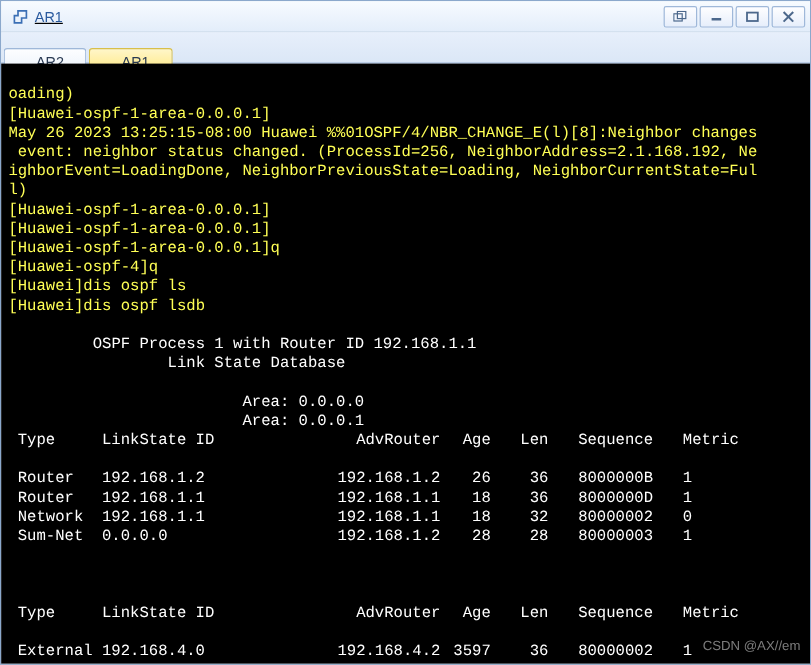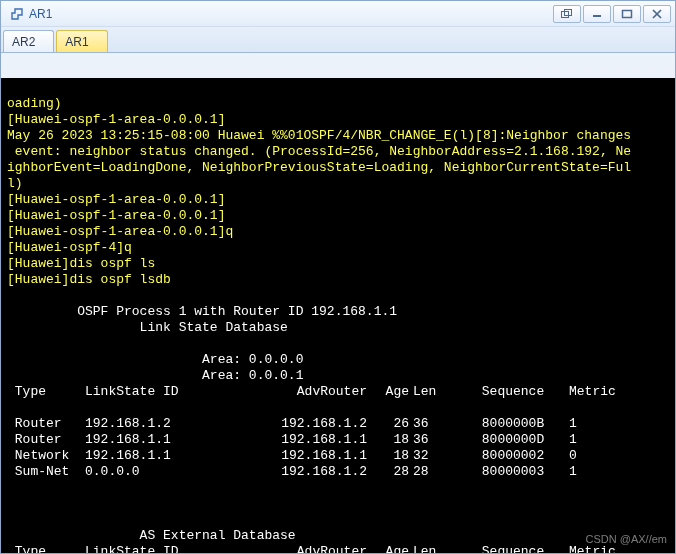--- a/index.html
+++ b/index.html
@@ -3,20 +3,21 @@
 <meta charset="utf-8">
 <style>
   * { box-sizing: border-box; margin: 0; padding: 0; }
   body { font-family: Tahoma, sans-serif; font-size: 12px; background: #fff; }
   .window {
     width: 676px; height: 554px;
     border: 1px solid #8ba8cc;
     background: linear-gradient(#eef3fb, #dfeaf8);
     display: flex; flex-direction: column;
     position: relative;
+    text-decoration: underline;
   }
   .titlebar {
     height: 26px;
     display: flex; align-items: center;
     padding: 0 4px;
     background: linear-gradient(#f7fbff, #e3edfa);
     border-bottom: 1px solid #cfdceb;
   }
   .titlebar .appicon {
     width: 16px; height: 16px; margin: 0 4px;
@@ -33,50 +34,49 @@
     cursor: pointer;
   }
   .winbtn svg { pointer-events:none; }
   .tabbar {
     height: 26px; display: flex; align-items: flex-end;
     padding: 2px 2px 0 2px;
     background: linear-gradient(#e7effb, #dbe7f6);
     border-bottom: 1px solid #9fb8d9;
   }
   .tab {
-    padding: 4px 18px 3px 8px;
+    padding: 4px 18px 3px 26px;
     border: 1px solid #9fb8d9; border-bottom: none;
     border-radius: 3px 3px 0 0;
     background: linear-gradient(#fdfeff, #e9f0fa);
     margin-right: 2px;
     color: #2a3a52; font-size: 12px;
     cursor: pointer;
-    position: relative; top: 0;
+    position: relative; top: 10px;
   }
   .tab.active {
     background: linear-gradient(#fff6c9, #ffe77b);
     border-color: #d8bf4b;
   }
   .terminal {
     flex: 1; background: #000; color: #fff;
     font-family: "Courier New", monospace;
     font-size: 13px; line-height: 16px;
     padding: 2px 6px 4px 6px;
     overflow: hidden; white-space: pre;
     position: relative;
-    margin-top: 25px;
   }
   .ylw { color: #ffff55; }
   .grn { color: #ffffff; }
   .row span { display: inline-block; }
   .c-type { width: 78px; }
   .c-ls   { width: 112px; }
   .c-adv  { width: 170px; text-align:right; }
   .c-age  { width: 42px; text-align: right; }
-  .c-len  { width: 48px; padding-left:4px;}
+  .c-len  { width: 48px; text-align: right; padding-left:4px;}
   .c-seq  { width: 112px; text-align: center; }
   .c-met  { width: 68px; text-align: left; }
   .watermark {
     position: absolute; right: 8px; bottom: 6px;
     color: #bfbfbf; font-family: Tahoma, sans-serif; font-size: 11px;
     opacity: 0.65;
   }
 </style>
 </head>
 <body>
@@ -135,20 +135,19 @@
 <span> </span>
 <span class="grn">         OSPF Process 1 with Router ID 192.168.1.1</span>
 <span class="grn">                 Link State Database</span>
 <span> </span>
 <span class="grn">                         Area: 0.0.0.0</span>
 <span class="grn">                         Area: 0.0.0.1</span>
 <div class="row grn"><span class="c-type"> Type</span><span class="c-ls">LinkState ID</span><span class="c-adv">AdvRouter</span><span class="c-age">Age</span><span class="c-len">Len</span><span class="c-seq">Sequence</span><span class="c-met">Metric</span></div>
 <div id="area-rows"><div class="row grn"><span class="c-type"> Router</span><span class="c-ls">192.168.1.2</span><span class="c-adv">192.168.1.2</span><span class="c-age">26</span><span class="c-len">36</span><span class="c-seq">8000000B</span><span class="c-met">1</span></div><div class="row grn"><span class="c-type"> Router</span><span class="c-ls">192.168.1.1</span><span class="c-adv">192.168.1.1</span><span class="c-age">18</span><span class="c-len">36</span><span class="c-seq">8000000D</span><span class="c-met">1</span></div><div class="row grn"><span class="c-type"> Network</span><span class="c-ls">192.168.1.1</span><span class="c-adv">192.168.1.1</span><span class="c-age">18</span><span class="c-len">32</span><span class="c-seq">80000002</span><span class="c-met">0</span></div><div class="row grn"><span class="c-type"> Sum-Net</span><span class="c-ls">0.0.0.0</span><span class="c-adv">192.168.1.2</span><span class="c-age">28</span><span class="c-len">28</span><span class="c-seq">80000003</span><span class="c-met">1</span></div></div>
 <span> </span>
 <span> </span>
-<span class="grn">                 AS External Database</span>
 <div class="row grn"><span class="c-type"> Type</span><span class="c-ls">LinkState ID</span><span class="c-adv">AdvRouter</span><span class="c-age">Age</span><span class="c-len">Len</span><span class="c-seq">Sequence</span><span class="c-met">Metric</span></div>
 <div id="ext-rows"><div class="row grn"><span class="c-type"> External</span><span class="c-ls">192.168.4.0</span><span class="c-adv">192.168.4.2</span><span class="c-age">3597</span><span class="c-len">36</span><span class="c-seq">80000002</span><span class="c-met">1</span></div></div>
 
 
     <div class="watermark">CSDN @AX//em</div>
   </div>
 </div>
 
 </body></html>

